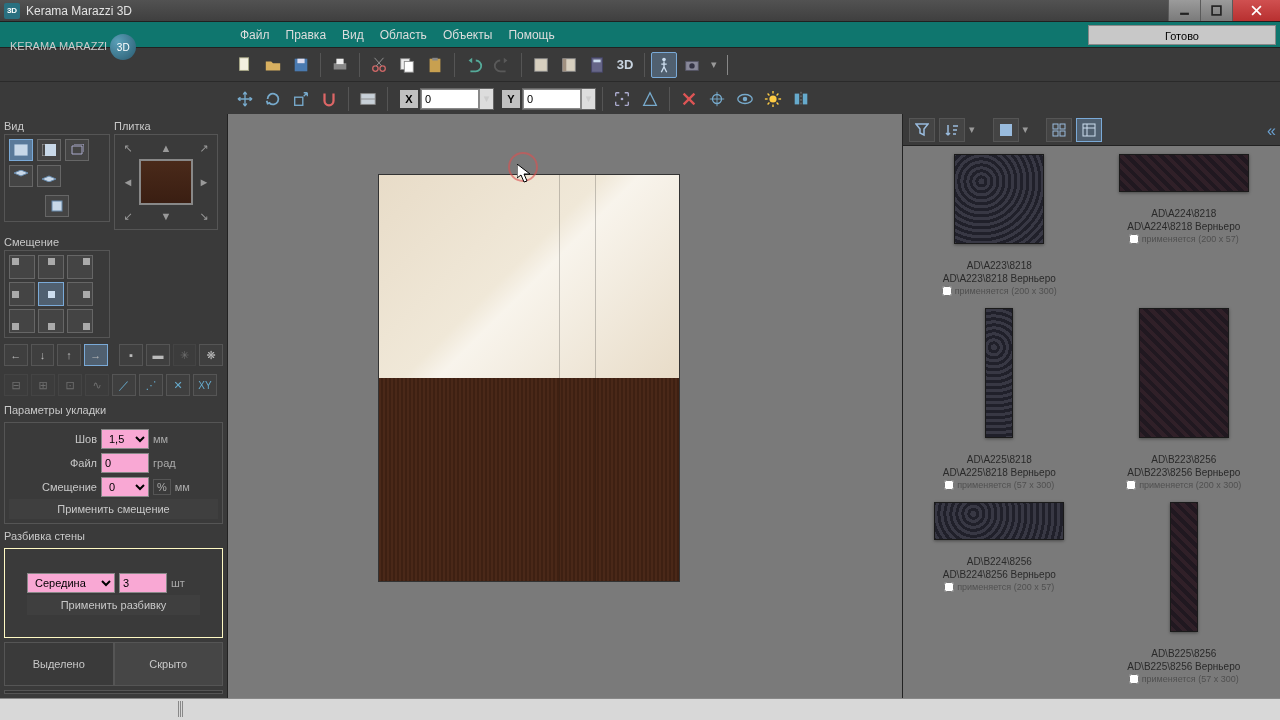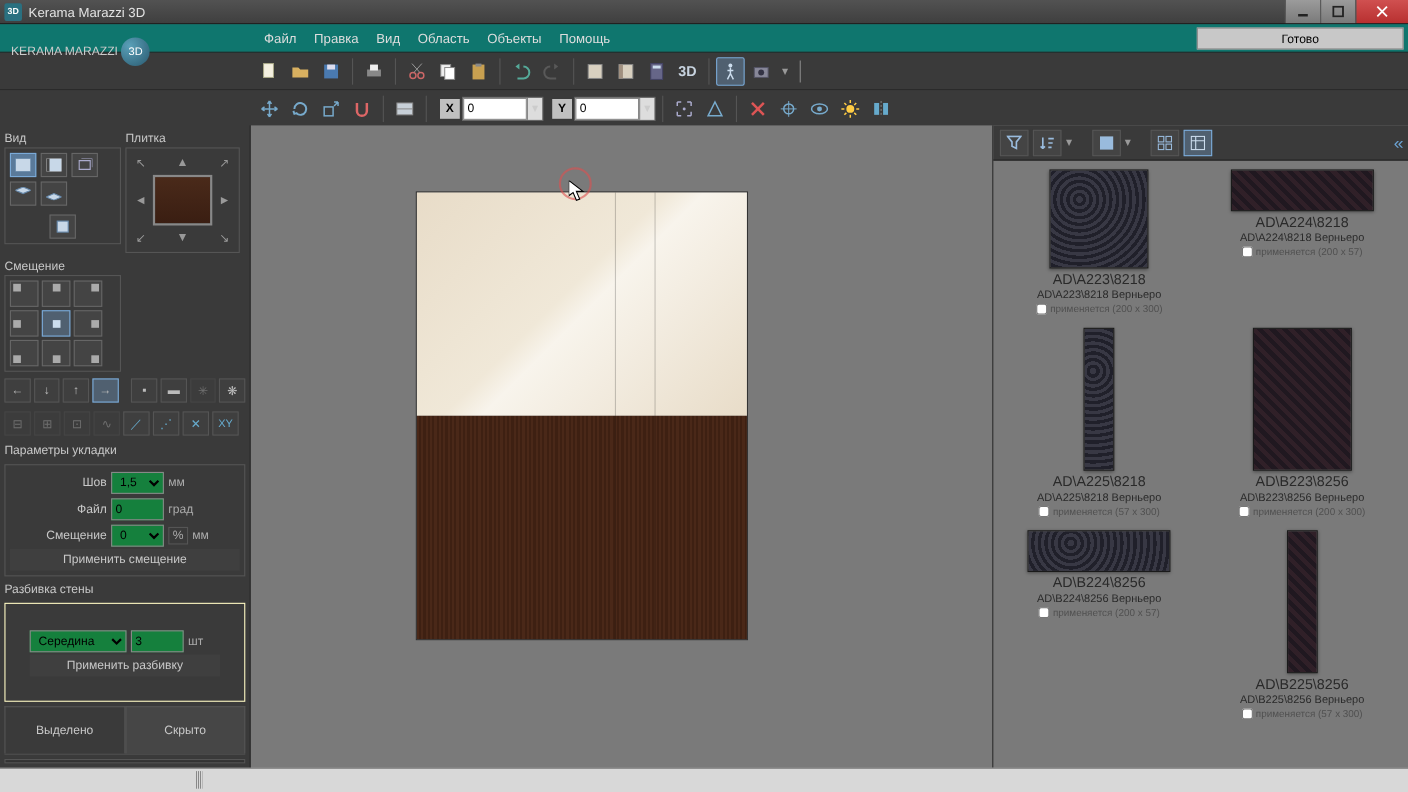--- a/index.html
+++ b/index.html
@@ -57,21 +57,21 @@
 .abtn { width:26px; height:24px; border:1px solid #666; background:#444; position:relative;}
 .abtn.active { border-color:#7aaad8; background:#506070;}
 .abtn .sq { position:absolute; width:7px; height:7px; background:#aaa;}
 
 .toolrow { display:flex; gap:3px; align-items:center; padding:2px 0;}
 .tr-btn { width:24px; height:22px; border:1px solid #555; background:#3f3f3f; display:flex; align-items:center; justify-content:center; color:#bbb;}
 .tr-btn.active { border-color:#7aaad8; background:#506070;}
 
 .param-row { display:flex; align-items:center; gap:4px; padding:2px 0;}
 .param-row .lbl { width:88px; text-align:right; color:#c8c8c8;}
-.param-row input, .param-row select { height:20px; background:#15803d; color:#000; border:1px solid #888; font-size:11px; padding-left:3px;}
+.param-row input, .param-row select { height:20px; background:#f9a8d4; color:#000; border:1px solid #888; font-size:11px; padding-left:3px;}
 .param-row .unit { color:#aaa;}
 .apply-btn { color:#c8c8c8; text-align:center; padding:4px; border:1px solid #555; background:#3f3f3f;}
 
 .tabs { display:flex; border-bottom:1px solid #555;}
 .tab { flex:1; text-align:center; padding:15px; color:#c8c8c8; background:#464646; border:1px solid #555; border-bottom:none;}
 .tab.active { background:#3a3a3a;}
 .logbox { height:68px; border:1px solid #555; background:#323232;}
 
 
 .wall { position:absolute; left:150px; top:60px; width:302px; height:408px; border:1px solid #333;}
@@ -85,21 +85,21 @@
 
 .rtoolbar { height:32px; background:#3a3a3a; display:flex; align-items:center; gap:4px; padding:0 6px; border-bottom:1px solid #222;}
 .rtoolbar .rbtn { width:26px; height:24px; border:1px solid #555; background:#444; display:flex; align-items:center; justify-content:center;}
 .rtoolbar .rbtn.active { border-color:#7aaad8; background:#506070;}
 .rgrid { flex:1; overflow-y:scroll; padding:8px; display:grid; grid-template-columns:1fr 1fr; gap:12px 8px; align-content:start;}
 .rgrid::-webkit-scrollbar { width:16px;}
 .rgrid::-webkit-scrollbar-track { background:#d0d0d0;}
 .rgrid::-webkit-scrollbar-thumb { background:#909090; border:1px solid #707070;}
 .tile-item { display:flex; flex-direction:column; align-items:center; gap:2px;}
 .tile-thumb { background:#2a2a32; border:1px solid #1a1a1a; box-shadow:0 1px 3px rgba(0,0,0,.4);}
-.tile-code { color:#2a2a2a; font-size:13px; text-align:center;}
+.tile-code { color:#2a2a2a; font-size:10px; text-align:center;margin-top:14px;}
 .tile-name { color:#2a2a2a; font-size:10px; text-align:center;}
 .tile-meta { display:flex; align-items:center; gap:3px; color:#505050; font-size:9px;}
 .tile-meta input { width:10px; height:10px;}
 
 .collapse { position:absolute; right:4px; top:122px; color:#6aa0d0; font-size:16px;}
 
 
 .statusbar { position:absolute; bottom:0; left:0; right:0; height:22px; background:#d8d8d8; border-top:1px solid #888;}
 .statusbar .handle { position:absolute; left:178px; top:2px; width:6px; height:16px; background:repeating-linear-gradient(90deg,#888 0,#888 1px,transparent 1px,transparent 2px);}
 </style>

